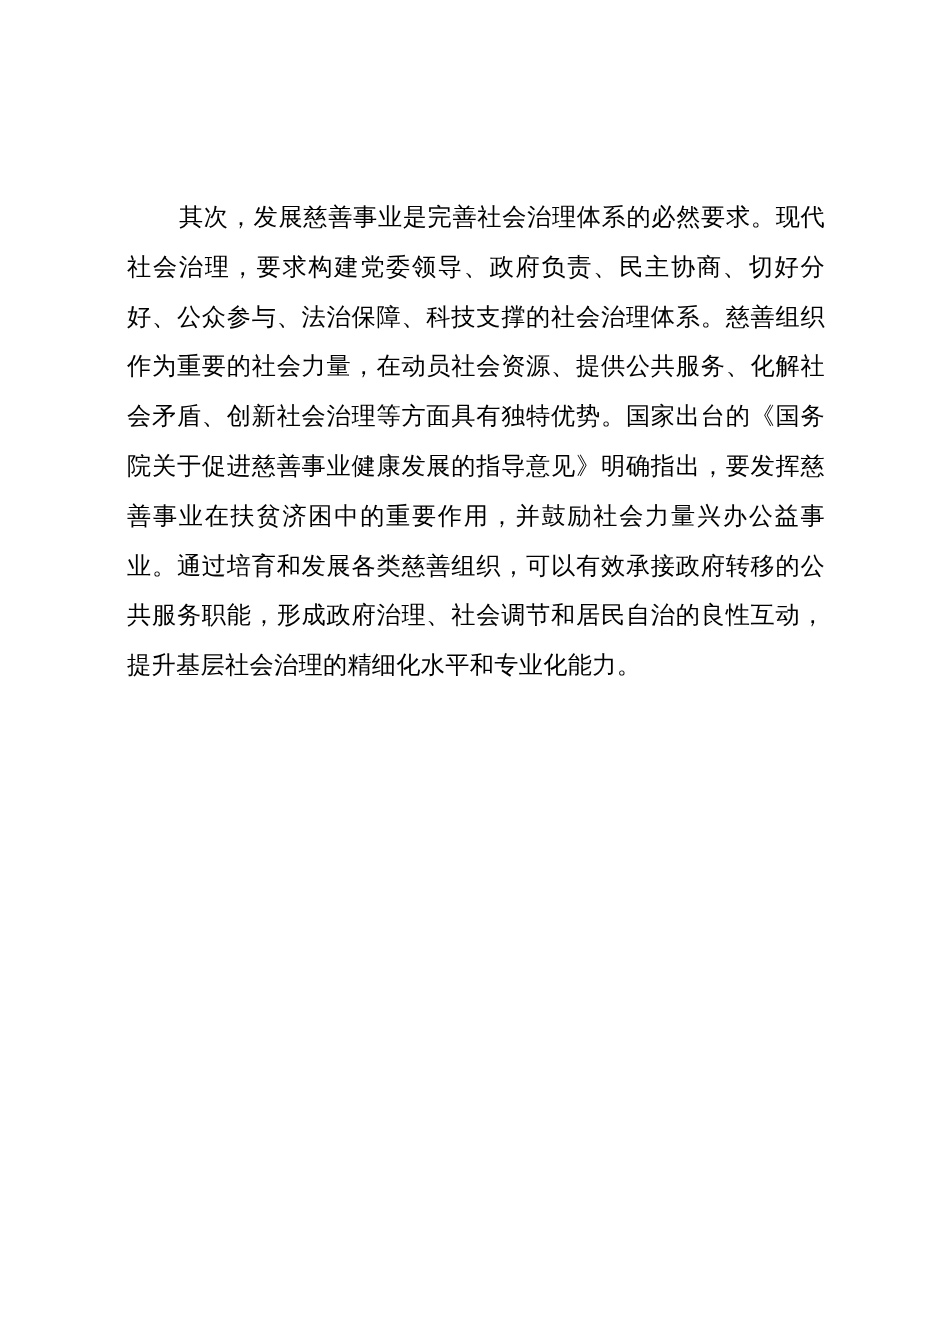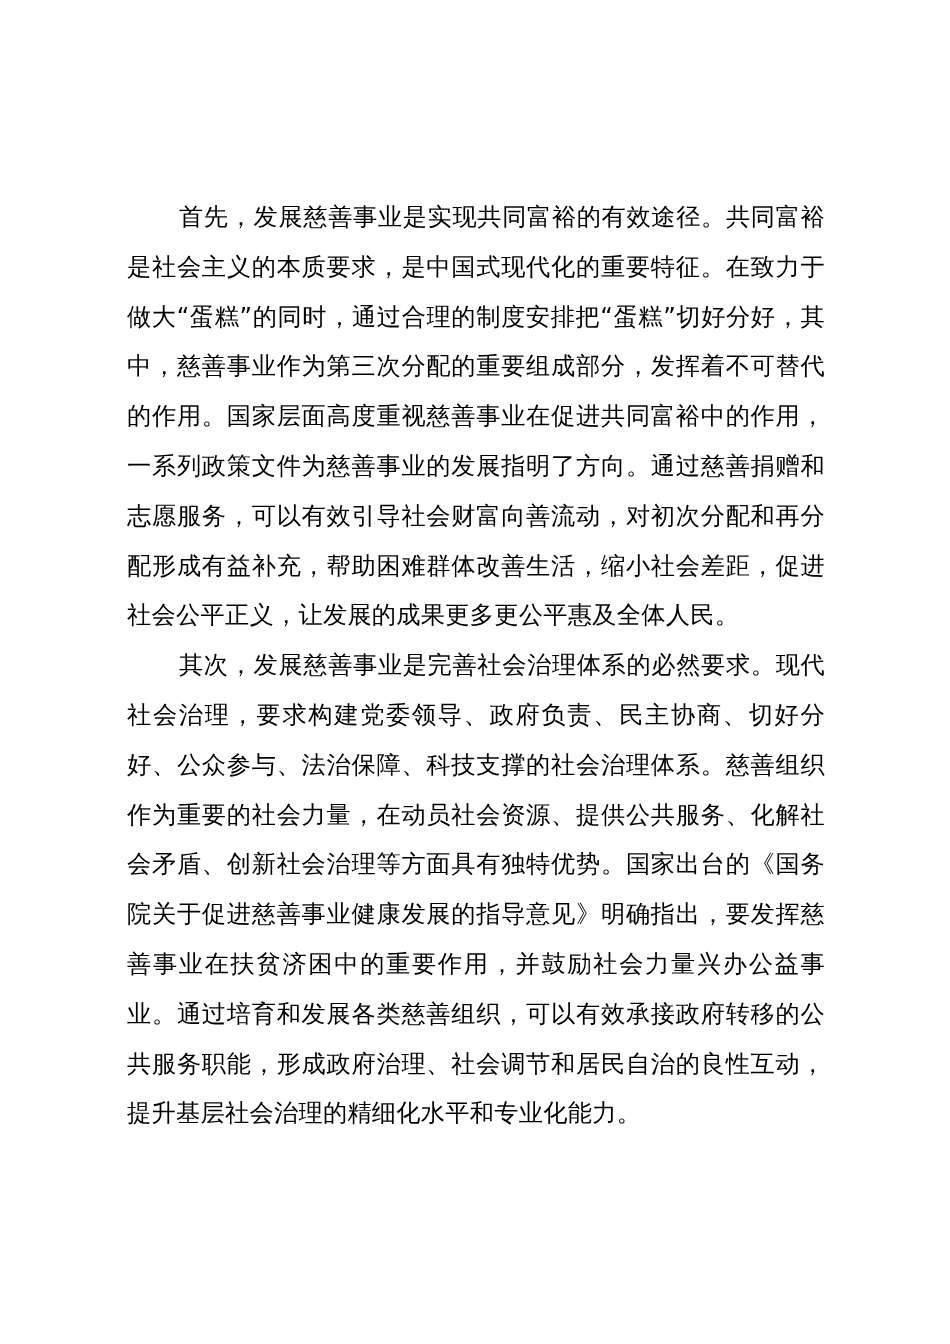--- a/index.html
+++ b/index.html
@@ -30,15 +30,14 @@
       text-indent: 2.15em;
       text-align: justify;
       text-justify: inter-character;
       word-break: break-all;
     }
   </style>
 </head>
 <body>
 
 <div class="page">
-  <p class="para">首先，发展慈善事业是实现共同富裕的有效途径。共同富裕是社会主义的本质要求，是中国式现代化的重要特征。在致力于做大“蛋糕”的同时，通过合理的制度安排把“蛋糕”切好分好，其中，慈善事业作为第三次分配的重要组成部分，发挥着不可替代的作用。国家层面高度重视慈善事业在促进共同富裕中的作用，一系列政策文件为慈善事业的发展指明了方向。通过慈善捐赠和志愿服务，可以有效引导社会财富向善流动，对初次分配和再分配形成有益补充，帮助困难群体改善生活，缩小社会差距，促进社会公平正义，让发展的成果更多更公平惠及全体人民。</p>
   <p class="para">其次，发展慈善事业是完善社会治理体系的必然要求。现代社会治理，要求构建党委领导、政府负责、民主协商、切好分好、公众参与、法治保障、科技支撑的社会治理体系。慈善组织作为重要的社会力量，在动员社会资源、提供公共服务、化解社会矛盾、创新社会治理等方面具有独特优势。国家出台的《国务院关于促进慈善事业健康发展的指导意见》明确指出，要发挥慈善事业在扶贫济困中的重要作用，并鼓励社会力量兴办公益事业。通过培育和发展各类慈善组织，可以有效承接政府转移的公共服务职能，形成政府治理、社会调节和居民自治的良性互动，提升基层社会治理的精细化水平和专业化能力。</p>
 </div>
 
 </body></html>

